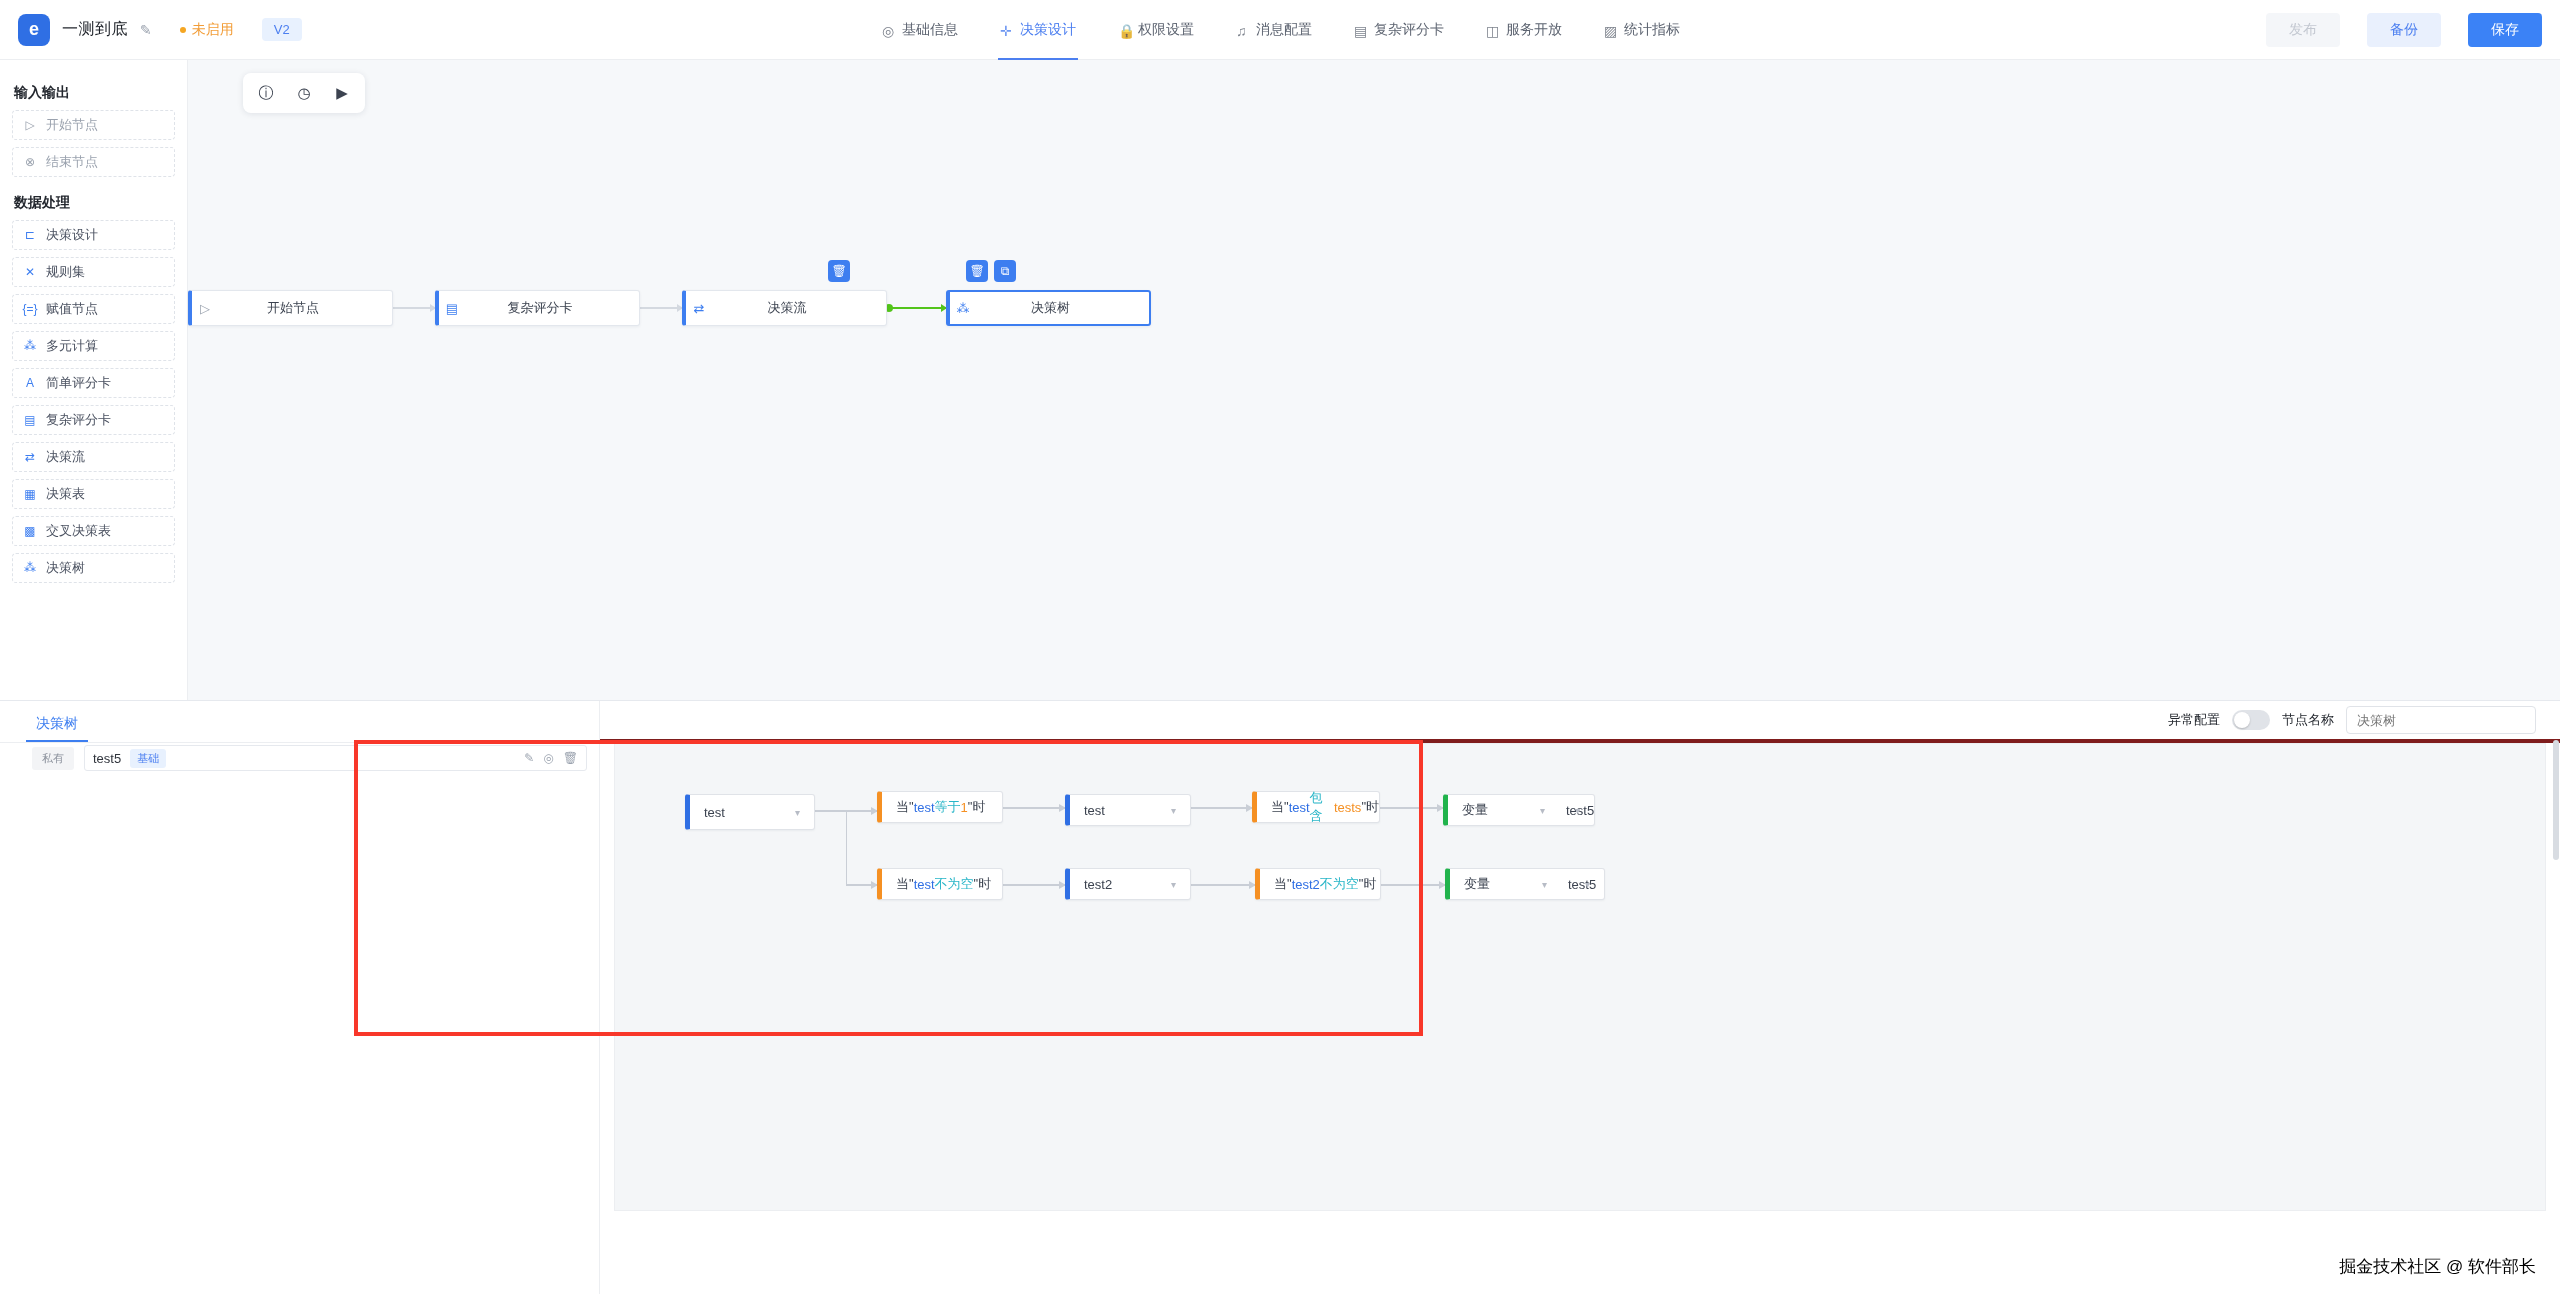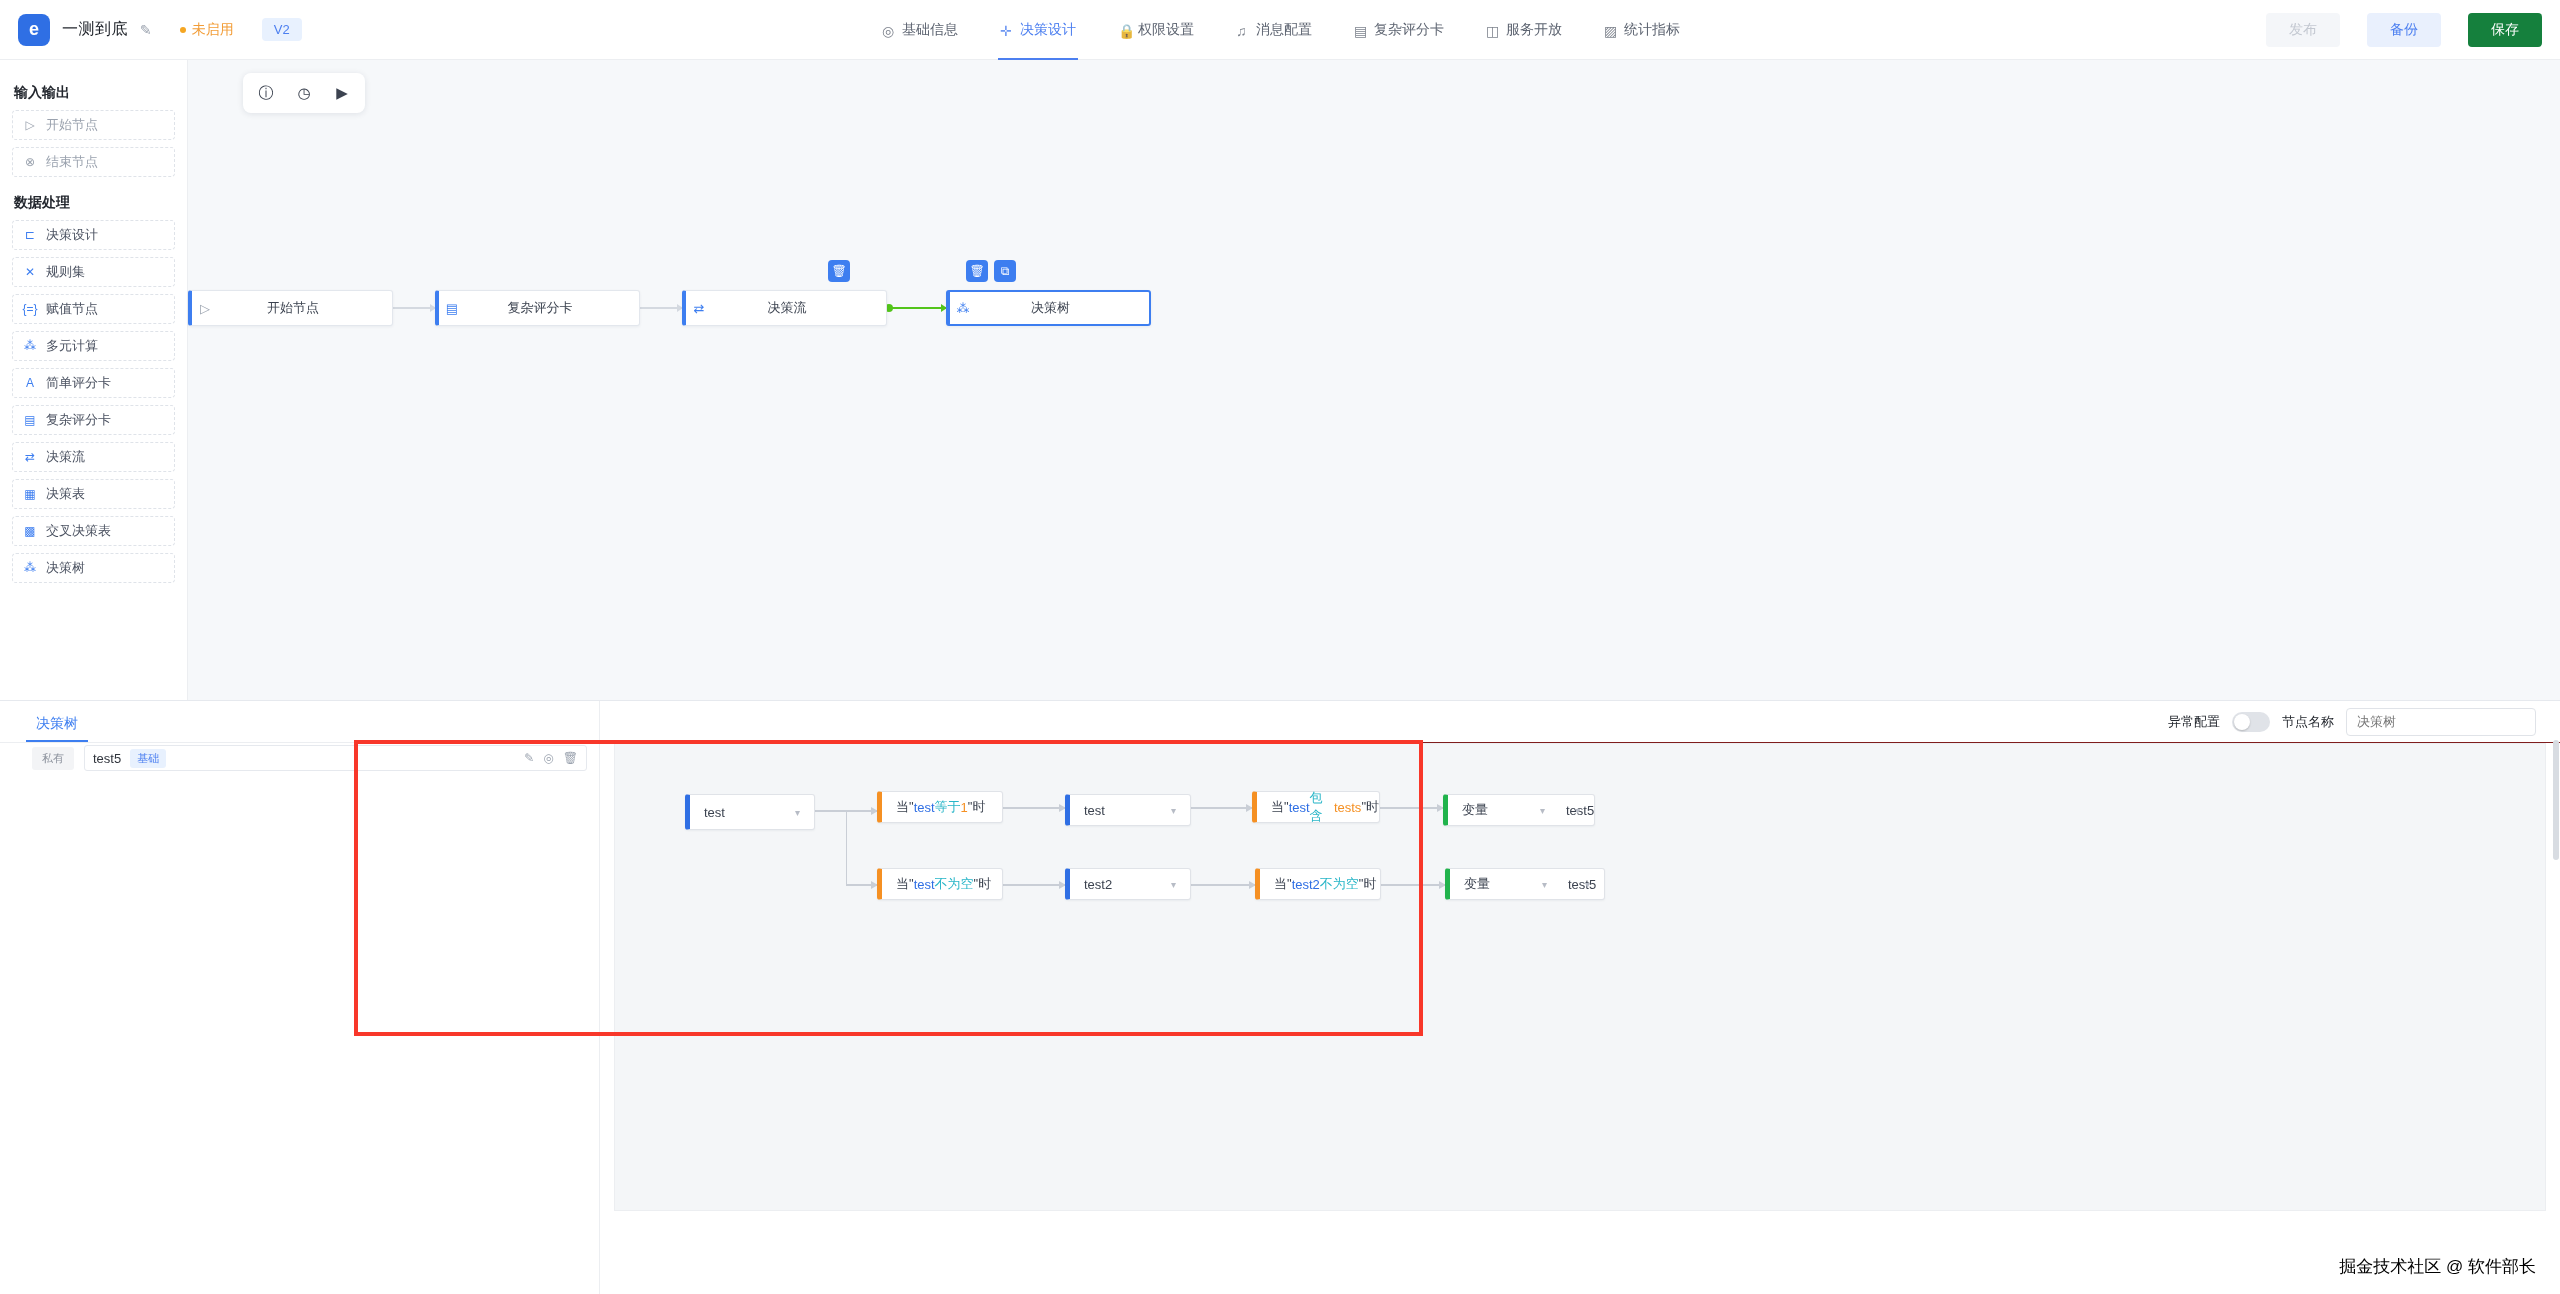--- a/index.html
+++ b/index.html
@@ -47,21 +47,21 @@
   .navtab.active { color: #4c7ff0; }
   .navtab.active::after {
     content: ""; position: absolute; bottom: 0; left: 0; right: 0;
     height: 2px; background: #4c7ff0;
   }
 
   .topbtns { position: absolute; right: 18px; top: 0; height: 60px; display:flex; align-items:center; gap: 27px; }
   .btn { font-size: 14px; padding: 7px 22px; border-radius: 4px; border: 1px solid transparent; cursor: pointer; }
   .btn-ghost { background: #f4f6f9; color: #c3c8d1; }
   .btn-light { background: #e9f0fd; color: #4c7ff0; }
-  .btn-primary { background: #15803d; color: #fff; }
+  .btn-primary { background: #3b82f6; color: #fff; }
 
   
   .sidebar {
     position: absolute; left: 0; top: 60px; width: 188px; height: 640px;
     background: #fff; border-right: 1px solid #eceef1; padding: 14px 0 0 0;
   }
   .sb-group-title { font-size: 14px; font-weight: bold; color: #23272e; padding: 10px 14px 8px 14px; }
   .sb-item {
     margin: 0 12px 7px 12px; height: 30px; border: 1px dashed #dfe3e9; border-radius: 4px;
     display: flex; align-items: center; gap: 9px; padding: 0 10px;
@@ -131,21 +131,21 @@
   }
   .varbox {
     flex: 1; height: 26px; border: 1px solid #e6e9ee; border-radius: 3px; background: #fff;
     display:flex; align-items:center; gap: 9px; padding: 0 8px; font-size: 13px; color: #30343c;
   }
   .tag { background: #e8f1fe; color: #4c7ff0; font-size: 11px; padding: 2px 7px; border-radius: 3px; }
   .rowicons { display:flex; gap: 9px; margin-left:auto; color:#9aa2ae; font-size: 12px; }
 
   .b-right { position: absolute; left: 600px; top: 0; right: 0; height: 594px; }
   .brhead {
-    height: 42px; border-bottom: 1px solid #7f1d1d; display:flex; align-items:center;
+    height: 42px; border-bottom: 4px solid #7f1d1d; display:flex; align-items:center;
     padding-right: 24px; justify-content: flex-end; gap: 12px;
   }
   .brhead .lbl { font-size: 13px; color: #23272e; }
   .switch {
     width: 38px; height: 20px; border-radius: 10px; background: #e0e3e8; position: relative; cursor: pointer;
   }
   .switch .knob { position:absolute; left:2px; top:2px; width:16px; height:16px; border-radius:50%; background:#fff; box-shadow: 0 1px 2px rgba(0,0,0,.2); }
   .nodename-input {
     width: 190px; height: 28px; border: 1px solid #e0e3e8; border-radius: 4px;
     padding: 0 10px; font-size: 13px; color: #9aa2ae; outline: none;

